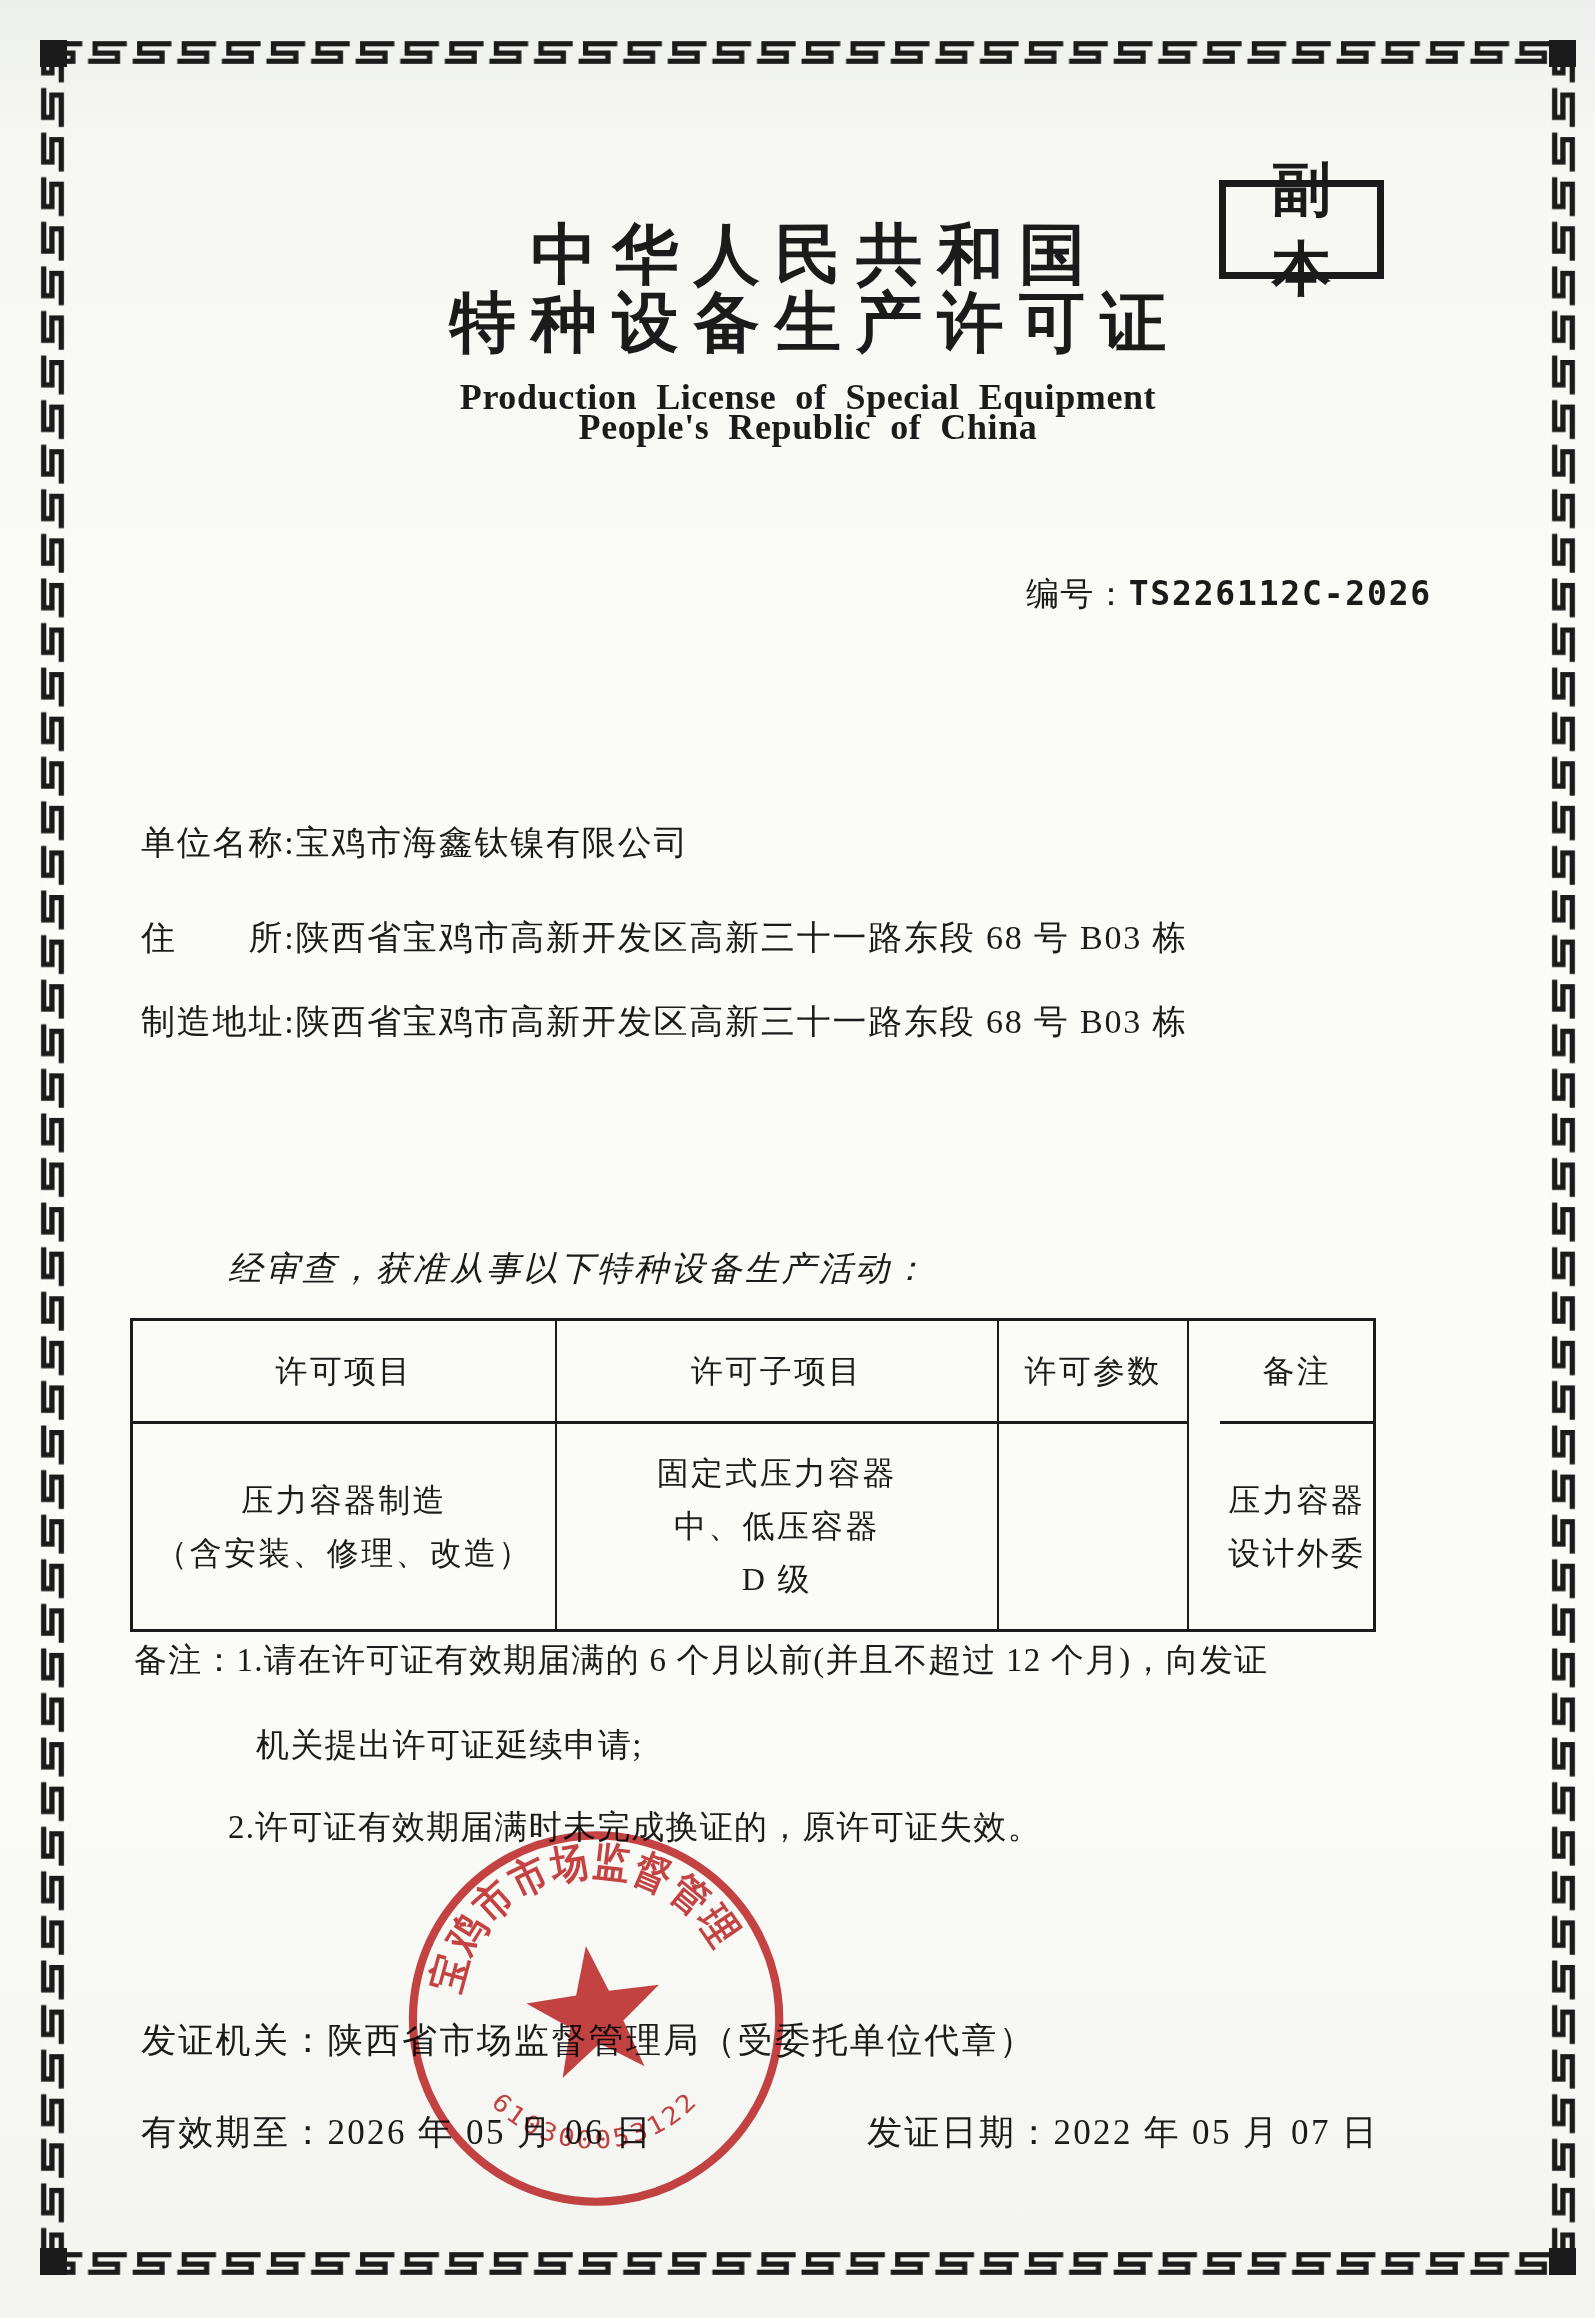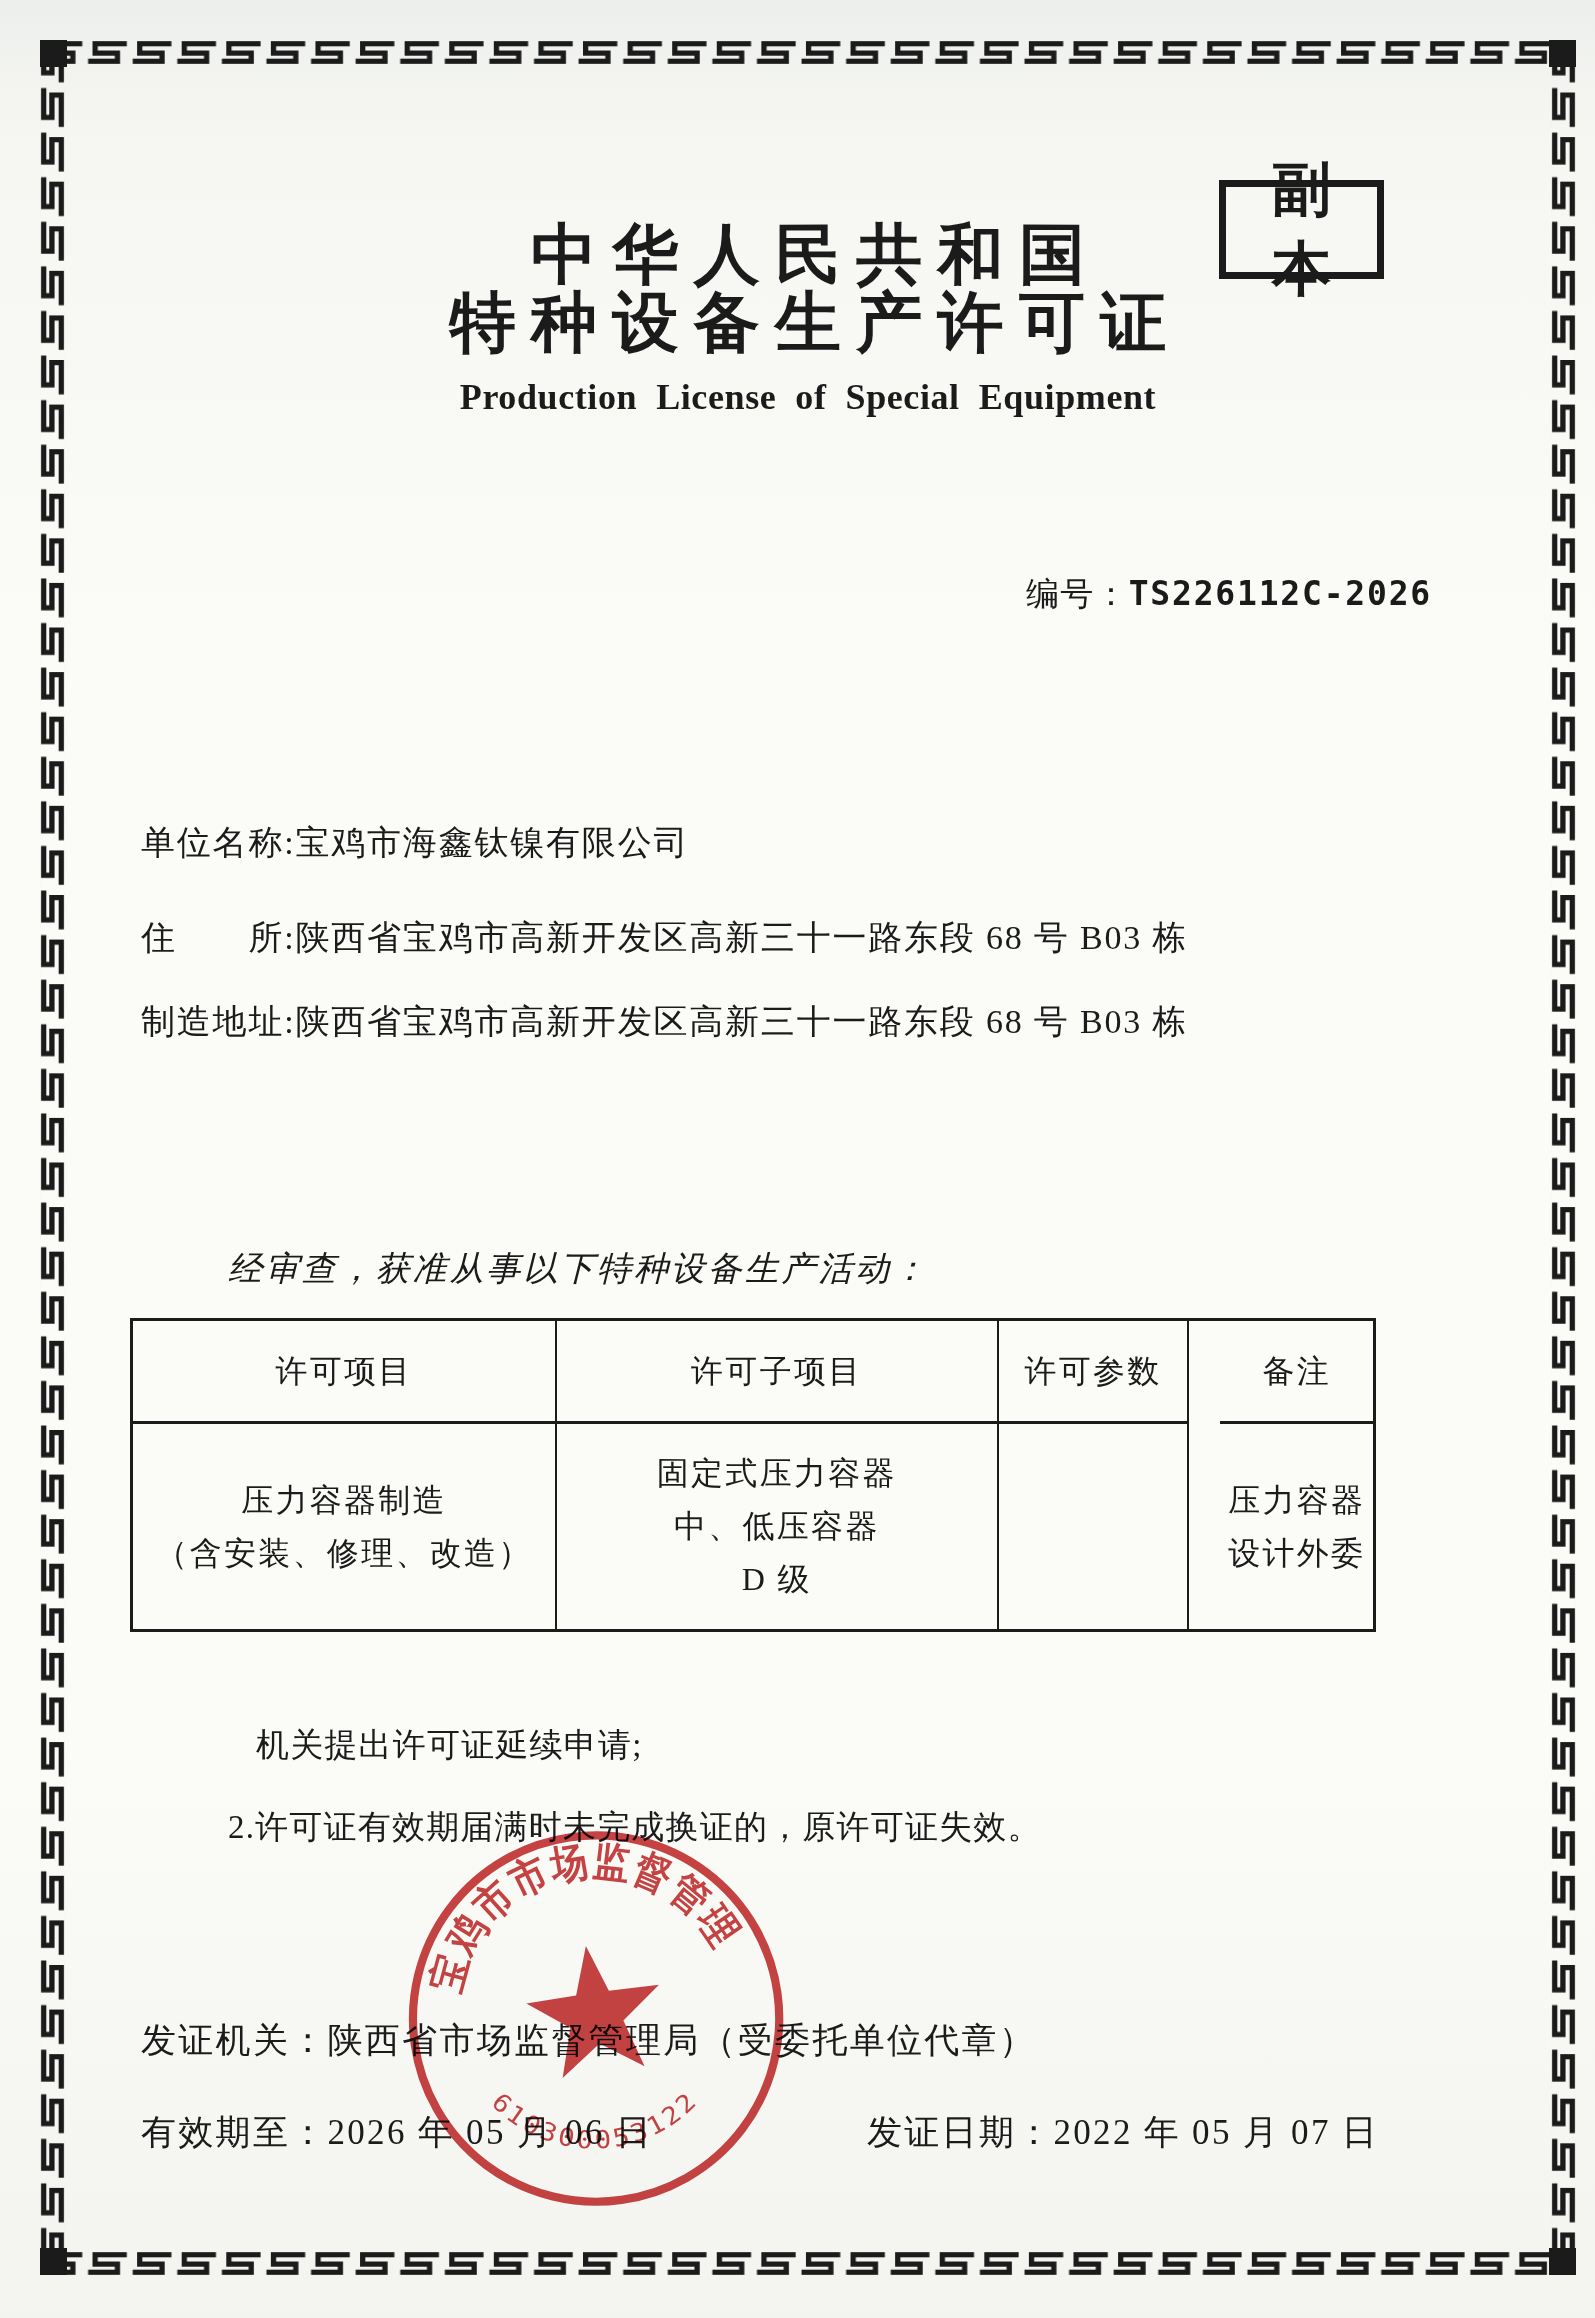--- a/index.html
+++ b/index.html
@@ -102,20 +102,21 @@
     <rect x="0" y="0" width="42" height="3810" fill="url(#meanderV)"></rect>
   </svg>
   <div class="corner" style="left:40px;top:40px;"></div>
   <div class="corner" style="left:1549px;top:40px;"></div>
   <div class="corner" style="left:40px;top:2248px;"></div>
   <div class="corner" style="left:1549px;top:2248px;"></div>
 
   <div class="cn-title" style="top:210px;">中华人民共和国</div>
   <div class="cn-title" style="top:278px;">特种设备生产许可证</div>
   <div class="en-title" style="top:376px;">Production License of Special Equipment</div>
+  <div class="en-title" style="top:406px;">People's Republic of China</div>
 
   <div class="dup-box">
     <span>副本</span>
   </div>
 
   <div class="license-no">
     <span>编号：</span><span class="mono">TS226112C-2026</span>
   </div>
 
   <div class="info-line" style="top:820px;">
@@ -145,20 +146,23 @@
       <div>中、低压容器</div>
       <div>D 级</div>
     </div>
     <div class="cell"></div>
     <div class="cell last">
       <div>压力容器</div>
       <div>设计外委</div>
     </div>
   </div>
 
+  <div class="note-line" style="left:134px;top:1638px;">
+    <span>备注：</span><span>1.请在许可证有效期届满的 6 个月以前(并且不超过 12 个月)，向发证</span>
+  </div>
   <div class="note-line" style="left:256px;top:1723px;">机关提出许可证延续申请;</div>
   <div class="note-line" style="left:228px;top:1805px;">2.许可证有效期届满时未完成换证的，原许可证失效。</div>
 
   <div class="footer-line" style="left:141px;top:2017px;">
     <span>发证机关：</span><span>陕西省市场监督管理局（受委托单位代章）</span>
   </div>
   <div class="footer-line" style="left:141px;top:2109px;">
     <span>有效期至：</span><span>2026 年 05 月 06 日</span>
   </div>
   <div class="footer-line" style="left:867px;top:2109px;">

